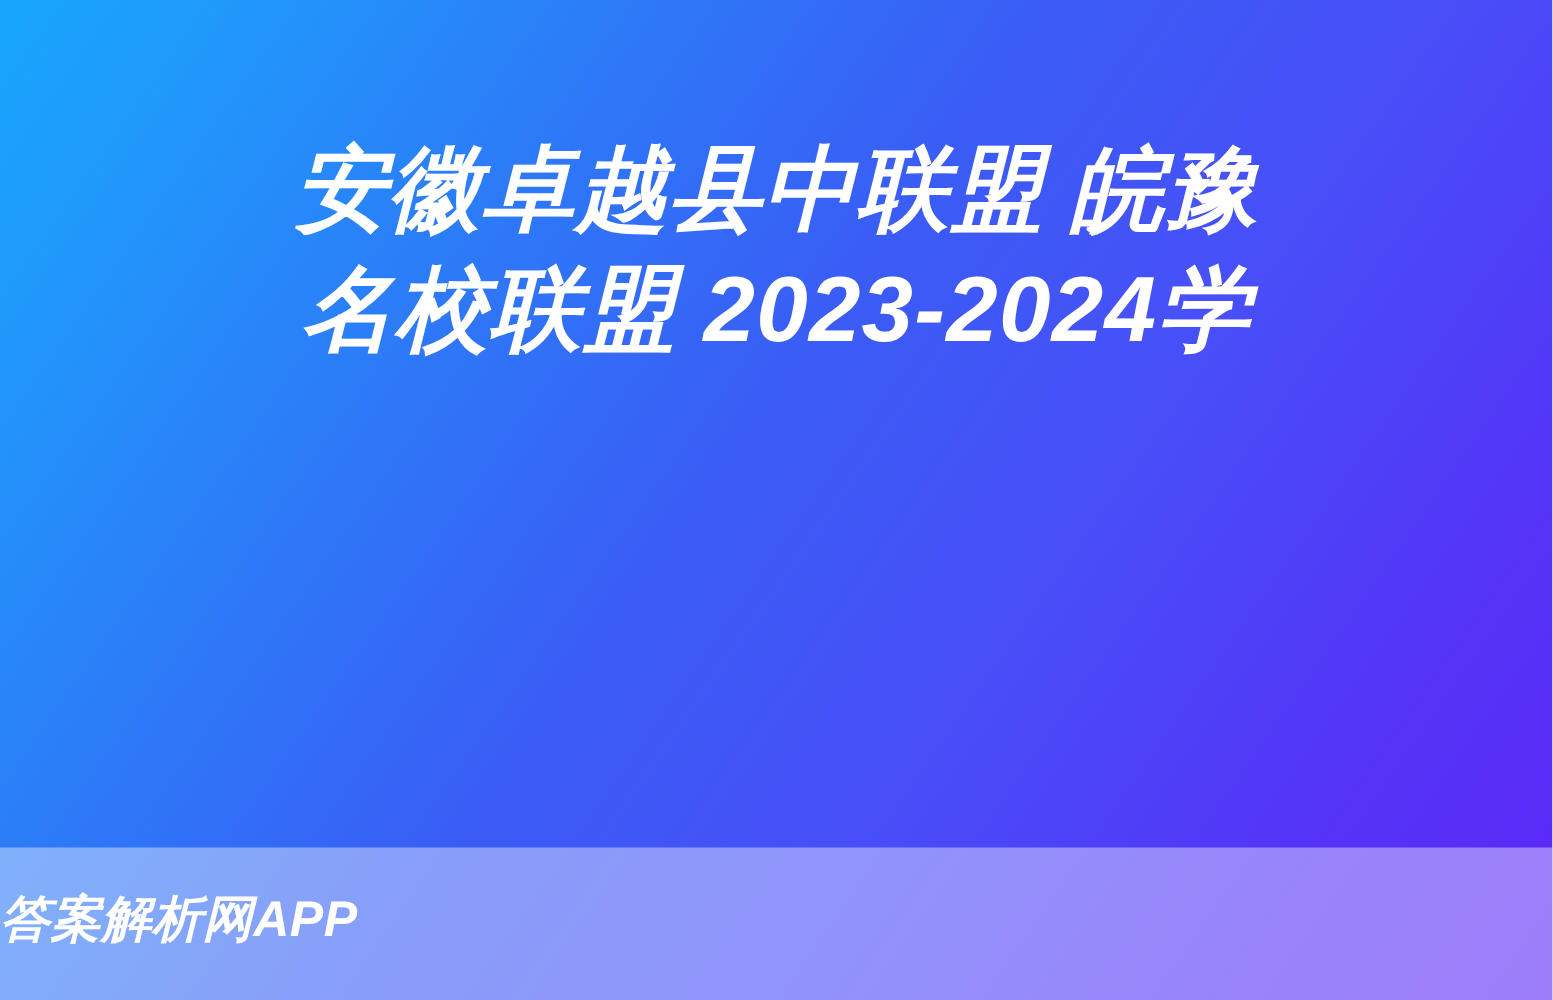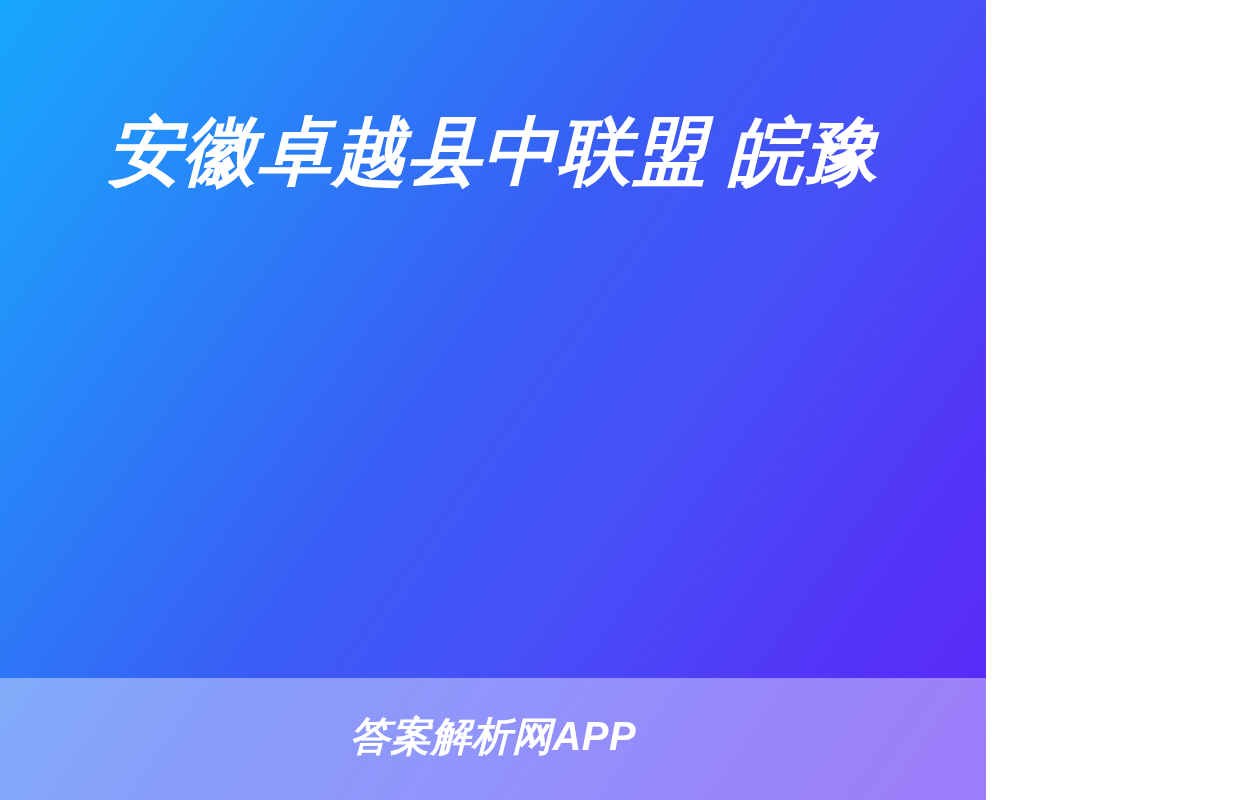--- a/index.html
+++ b/index.html
@@ -3,21 +3,21 @@
 <meta charset="utf-8">
 <style>
   html, body {
     margin: 0;
     padding: 0;
     background: #ffffff;
   }
 
   #poster {
     position: relative;
-    width: 986px;
+    width: 1242px;
     height: 800px;
     overflow: hidden;
     font-family: "Liberation Sans", "DejaVu Sans", sans-serif;
     
     background: linear-gradient(125deg,
         #16a6fd 0%,
         #1f9bfb 9%,
         #2b7ef8 26%,
         #3a5cf5 47%,
         #4750f8 63%,
@@ -56,40 +56,40 @@
   
   .wm-band {
     position: absolute;
     left: 0;
     right: 0;
     top: 678px;
     height: 122px;
     background: rgba(255, 255, 255, 0.40);
     display: flex;
     align-items: center;
-    justify-content: center;
   }
 
   .wm-text {
     color: #ffffff;
     font-size: 40px;
     line-height: 44px;
     font-weight: 700;
     font-style: italic;
     letter-spacing: 0.5px;
     white-space: nowrap;
     transform: translateY(-3px);
   }
 </style>
 </head>
 <body>
 
 <div id="poster">
 
   <div class="headline">
     <span class="line line-1">安徽卓越县中联盟 皖豫</span>
+    <span class="line line-2">名校联盟 2023-2024学</span>
   </div>
 
   <div class="wm-band">
     <span class="wm-text">答案解析网APP</span>
   </div>
 
 </div>
 
 </body></html>

